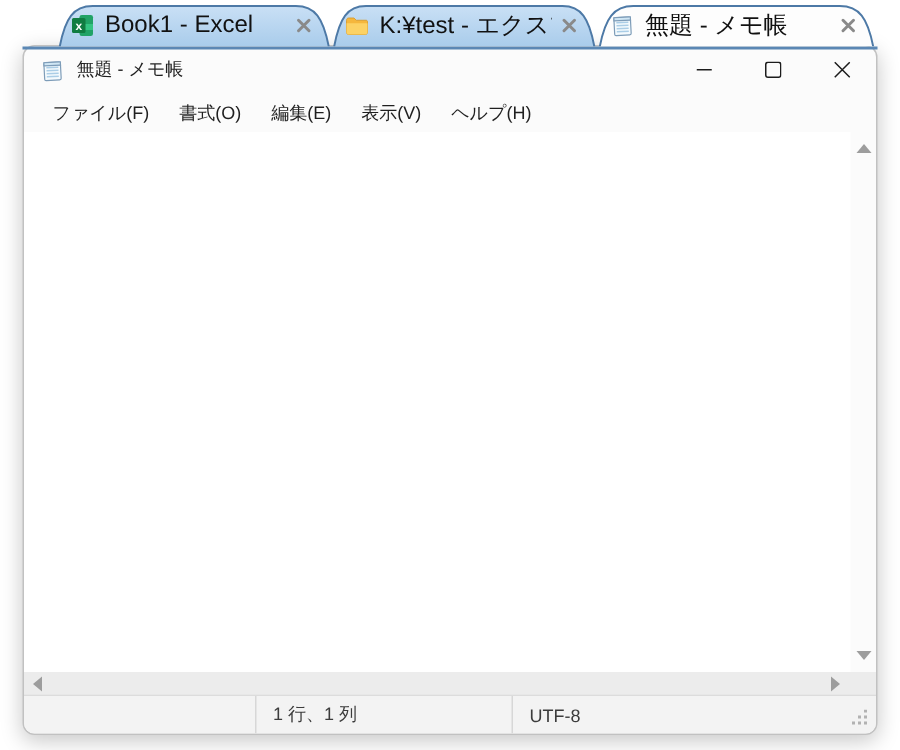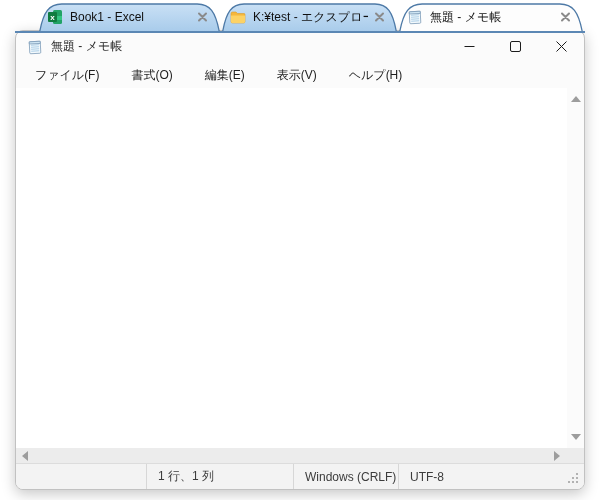--- a/index.html
+++ b/index.html
@@ -8,41 +8,41 @@
 
   
   .tabbar { position:absolute; left:15px; top:3px; width:570px; height:28px; z-index:5; }
   .tabbar::after { content:""; position:absolute; left:0; right:0; bottom:-2px; height:2px;
                    background:#5b87b4; z-index:0; }
   .tabs { position:absolute; left:23px; top:0; height:28px; display:flex; z-index:1; }
   .tab { position:relative; height:28px; display:flex; align-items:center;
          padding:0 30px 0 9px; cursor:default; }
   .tab-1 { width:183px; } .tab-2 { width:177px; } .tab-3 { width:186px; }
   .tab svg.tab-bg { position:absolute; left:0; top:0; width:100%; height:100%; z-index:-1; }
-  .tab-label { font-size:12px; color:#111; margin-left:7px; white-space:nowrap;
+  .tab-label { font-size:16px; color:#111; margin-left:7px; white-space:nowrap;
                overflow:hidden; flex:1; }
   .tab-close { position:absolute; right:13px; top:50%; transform:translateY(-50%);
                width:11px; height:11px; cursor:pointer; }
   .tab-close svg { display:block; }
   .tab-ic { width:16px; height:16px; flex:0 0 16px; }
 
   
   .window { position:absolute; left:15px; top:30px; width:570px; height:460px;
             background:#fbfbfb; border:1px solid #c1c1c1; border-radius:8px;
             box-shadow:0 4px 14px rgba(0,0,0,0.22); overflow:hidden; z-index:2;
             display:flex; flex-direction:column; }
 
   .titlebar { height:31px; display:flex; align-items:center; padding-left:11px; flex:0 0 31px; }
   .title-ic { width:16px; height:16px; }
   .title-text { font-size:12px; color:#1f1f1f; margin-left:8px; flex:1; white-space:nowrap; }
   .caption-buttons { display:flex; height:31px; }
   .cap-btn { width:46px; height:31px; display:flex; align-items:center; justify-content:center;
              cursor:pointer; }
 
-  .menubar { height:26px; display:flex; align-items:center; padding-left:9px; flex:0 0 26px;gap:12px; }
+  .menubar { height:26px; display:flex; align-items:center; padding-left:9px; flex:0 0 26px; }
   .menu-item { font-size:12px; color:#1f1f1f; padding:3px 10px; border-radius:3px; cursor:pointer;
                white-space:nowrap; }
 
   .editor-wrap { position:relative; height:360px; flex:0 0 360px; background:#ffffff; }
   .editor { position:absolute; left:0; top:0; right:17px; bottom:0; background:#ffffff;
             font-family:"Liberation Mono","DejaVu Sans Mono",monospace; font-size:13px;
             padding:2px 4px; outline:none; white-space:pre; overflow:hidden; color:#000; }
   .vscroll { position:absolute; right:0; top:0; bottom:0; width:17px; background:#fbfbfb; }
   .vscroll .arr-up   { position:absolute; top:8px;    left:50%; transform:translateX(-50%);
                        width:0; height:0; border-left:5px solid transparent;
@@ -53,21 +53,21 @@
 
   .hscroll { position:relative; height:15px; flex:0 0 15px; background:#ececec; }
   .hscroll .arr-left  { position:absolute; left:6px;  top:50%; transform:translateY(-50%);
                         width:0; height:0; border-top:5px solid transparent;
                         border-bottom:5px solid transparent; border-right:6px solid #9d9d9d; }
   .hscroll .arr-right { position:absolute; right:24px; top:50%; transform:translateY(-50%);
                         width:0; height:0; border-top:5px solid transparent;
                         border-bottom:5px solid transparent; border-left:6px solid #9d9d9d; }
 
   .statusbar { position:relative; flex:1; border-top:1px solid #dcdcdc; background:#f3f3f3;
-               display:flex; align-items:stretch; font-size:12px; color:#3c3c3c; }
+               display:flex; align-items:stretch; font-size:12px; color:#3c3c3c;gap:24px; }
   .status-cell { display:flex; align-items:center; padding-left:11px; white-space:nowrap; }
   .sc-0 { width:130px; padding-left:0; }
   .sc-1 { width:147px; border-left:1px solid #d7d7d7; }
   .sc-2 { width:63px;  border-left:1px solid #d7d7d7; padding-left:13px; }
   .sc-3 { width:105px; border-left:1px solid #d7d7d7; }
   .sc-4 { flex:1;      border-left:1px solid #d7d7d7;text-align:right; }
   .grip { position:absolute; right:5px; bottom:5px; width:11px; height:11px; cursor:nwse-resize; }
 </style>
 </head>
 <body>
@@ -189,21 +189,20 @@
     </div>
 
     <div class="hscroll">
       <div class="arr-left"></div>
       <div class="arr-right"></div>
     </div>
 
     <div class="statusbar">
       <div class="status-cell sc-0"></div>
       <div class="status-cell sc-1">1 行、1 列</div>
-      <div class="status-cell sc-3">Windows (CRLF)</div>
       <div class="status-cell sc-4">UTF-8</div>
       <svg class="grip" viewBox="0 0 11 11">
         <g fill="#b2b2b2">
           <rect x="8" y="0" width="2" height="2"></rect>
           <rect x="4" y="4" width="2" height="2"></rect>
             <rect x="8" y="4" width="2" height="2"></rect>
           <rect x="0" y="8" width="2" height="2"></rect>
             <rect x="4" y="8" width="2" height="2"></rect>
             <rect x="8" y="8" width="2" height="2"></rect>
         </g>

